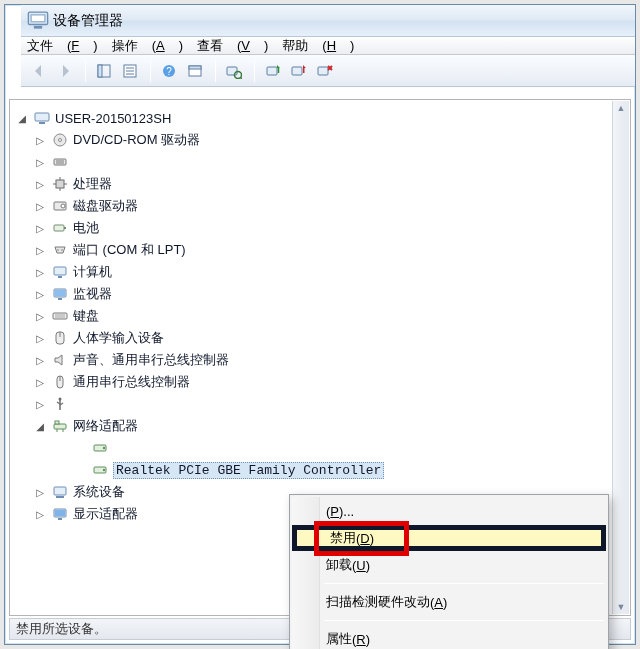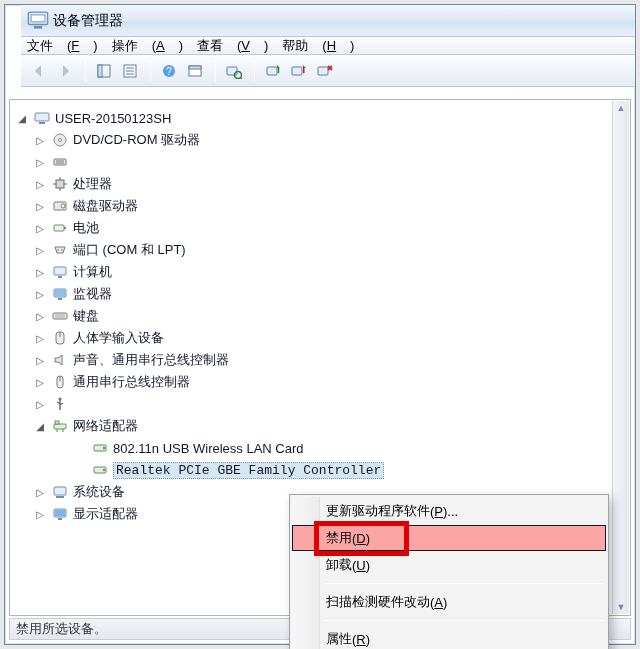--- a/index.html
+++ b/index.html
@@ -137,21 +137,21 @@
     background:linear-gradient(90deg,#f7f7f7,#ececec);
     border-right:1px solid #e0e0e0;
   }
   .mi {
     position:relative;
     height:28px;
     display:flex; align-items:center;
     padding-left:34px;
     color:#000;
   }
-  .mi.hover { background:#fca5a5; border:1px solid #0f172a; padding-left:33px; height:26px; }
+  .mi.hover { background:#fef9c3; border:5px solid #0f172a; padding-left:33px; height:26px; }
   .mi .accel { text-decoration:underline; }
   .ctx-sep {
     height:1px;
     background:#d6d6d6;
     margin:4px 2px 4px 32px;
     border-bottom:1px solid #fff;
   }
   
   .redbox {
     position:absolute;
@@ -456,21 +456,20 @@
               <ul class="children2">
                 <li>
                     <div class="node">
                       <span class="expander none"></span>
                       <span class="devicon">
                         <svg viewBox="0 0 16 16">
                           <rect x="2" y="5" width="12" height="6" rx="1" fill="#e3efdd" stroke="#5f8f5f"></rect>
                           <circle cx="12" cy="8" r="1.2" fill="#5f8f5f"></circle>
                         </svg>
                       </span>
-                      <span class="label">802.11n USB Wireless LAN Card</span>
                     </div>
                   </li>
                 <li>
                     <div class="node">
                       <span class="expander none"></span>
                       <span class="devicon">
                         <svg viewBox="0 0 16 16">
                           <rect x="2" y="5" width="12" height="6" rx="1" fill="#e3efdd" stroke="#5f8f5f"></rect>
                           <circle cx="12" cy="8" r="1.2" fill="#5f8f5f"></circle>
                         </svg>
@@ -514,21 +513,21 @@
         <span>▼</span>
       </div>
   </div>
 
   <div class="statusbar">
     <span>禁用所选设备。</span>
   </div>
 
   <div class="ctxmenu">
     <div class="gutter"></div>
-    <div class="mi"><span>更新驱动程序软件</span>(<span class="accel">P</span>)<span>...</span></div>
+    <div class="mi">(<span class="accel">P</span>)<span>...</span></div>
     <div class="mi hover"><span>禁用</span>(<span class="accel">D</span>)</div>
     <div class="mi"><span>卸载</span>(<span class="accel">U</span>)</div>
     <div class="ctx-sep"></div>
     <div class="mi"><span>扫描检测硬件改动</span>(<span class="accel">A</span>)</div>
     <div class="ctx-sep"></div>
     <div class="mi"><span>属性</span>(<span class="accel">R</span>)</div>
   </div>
 
   <div class="redbox"></div>
 

